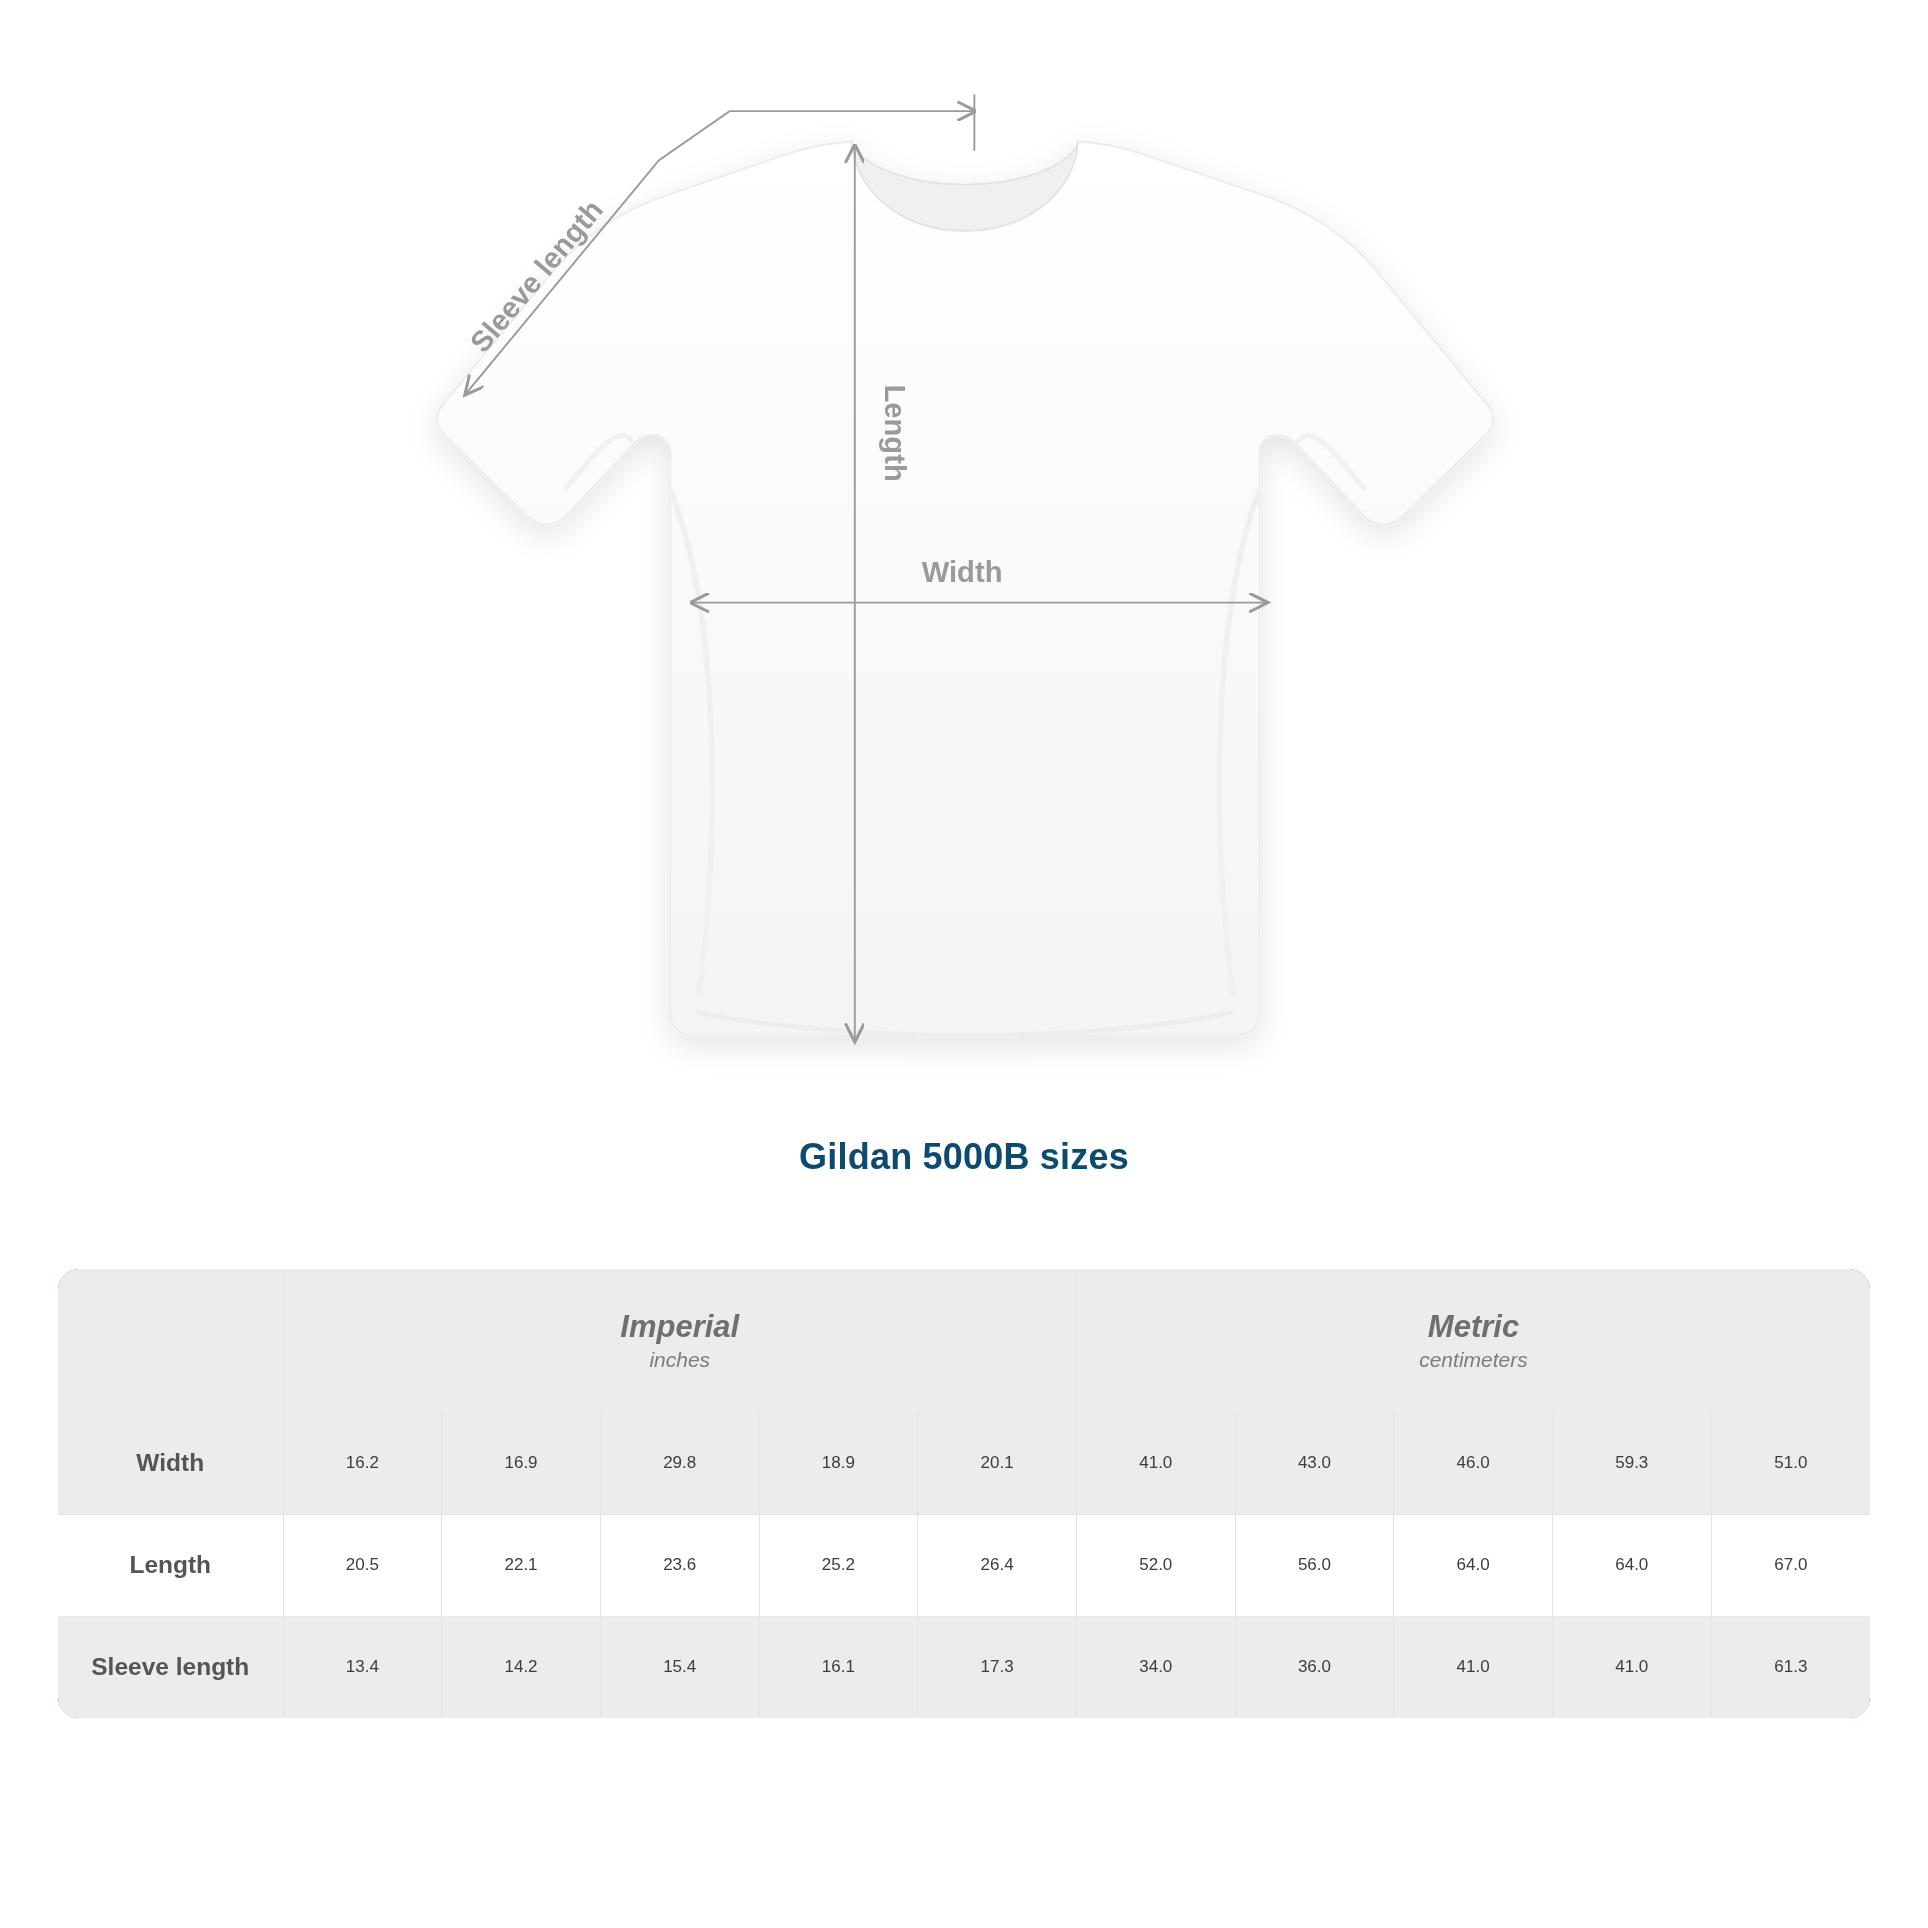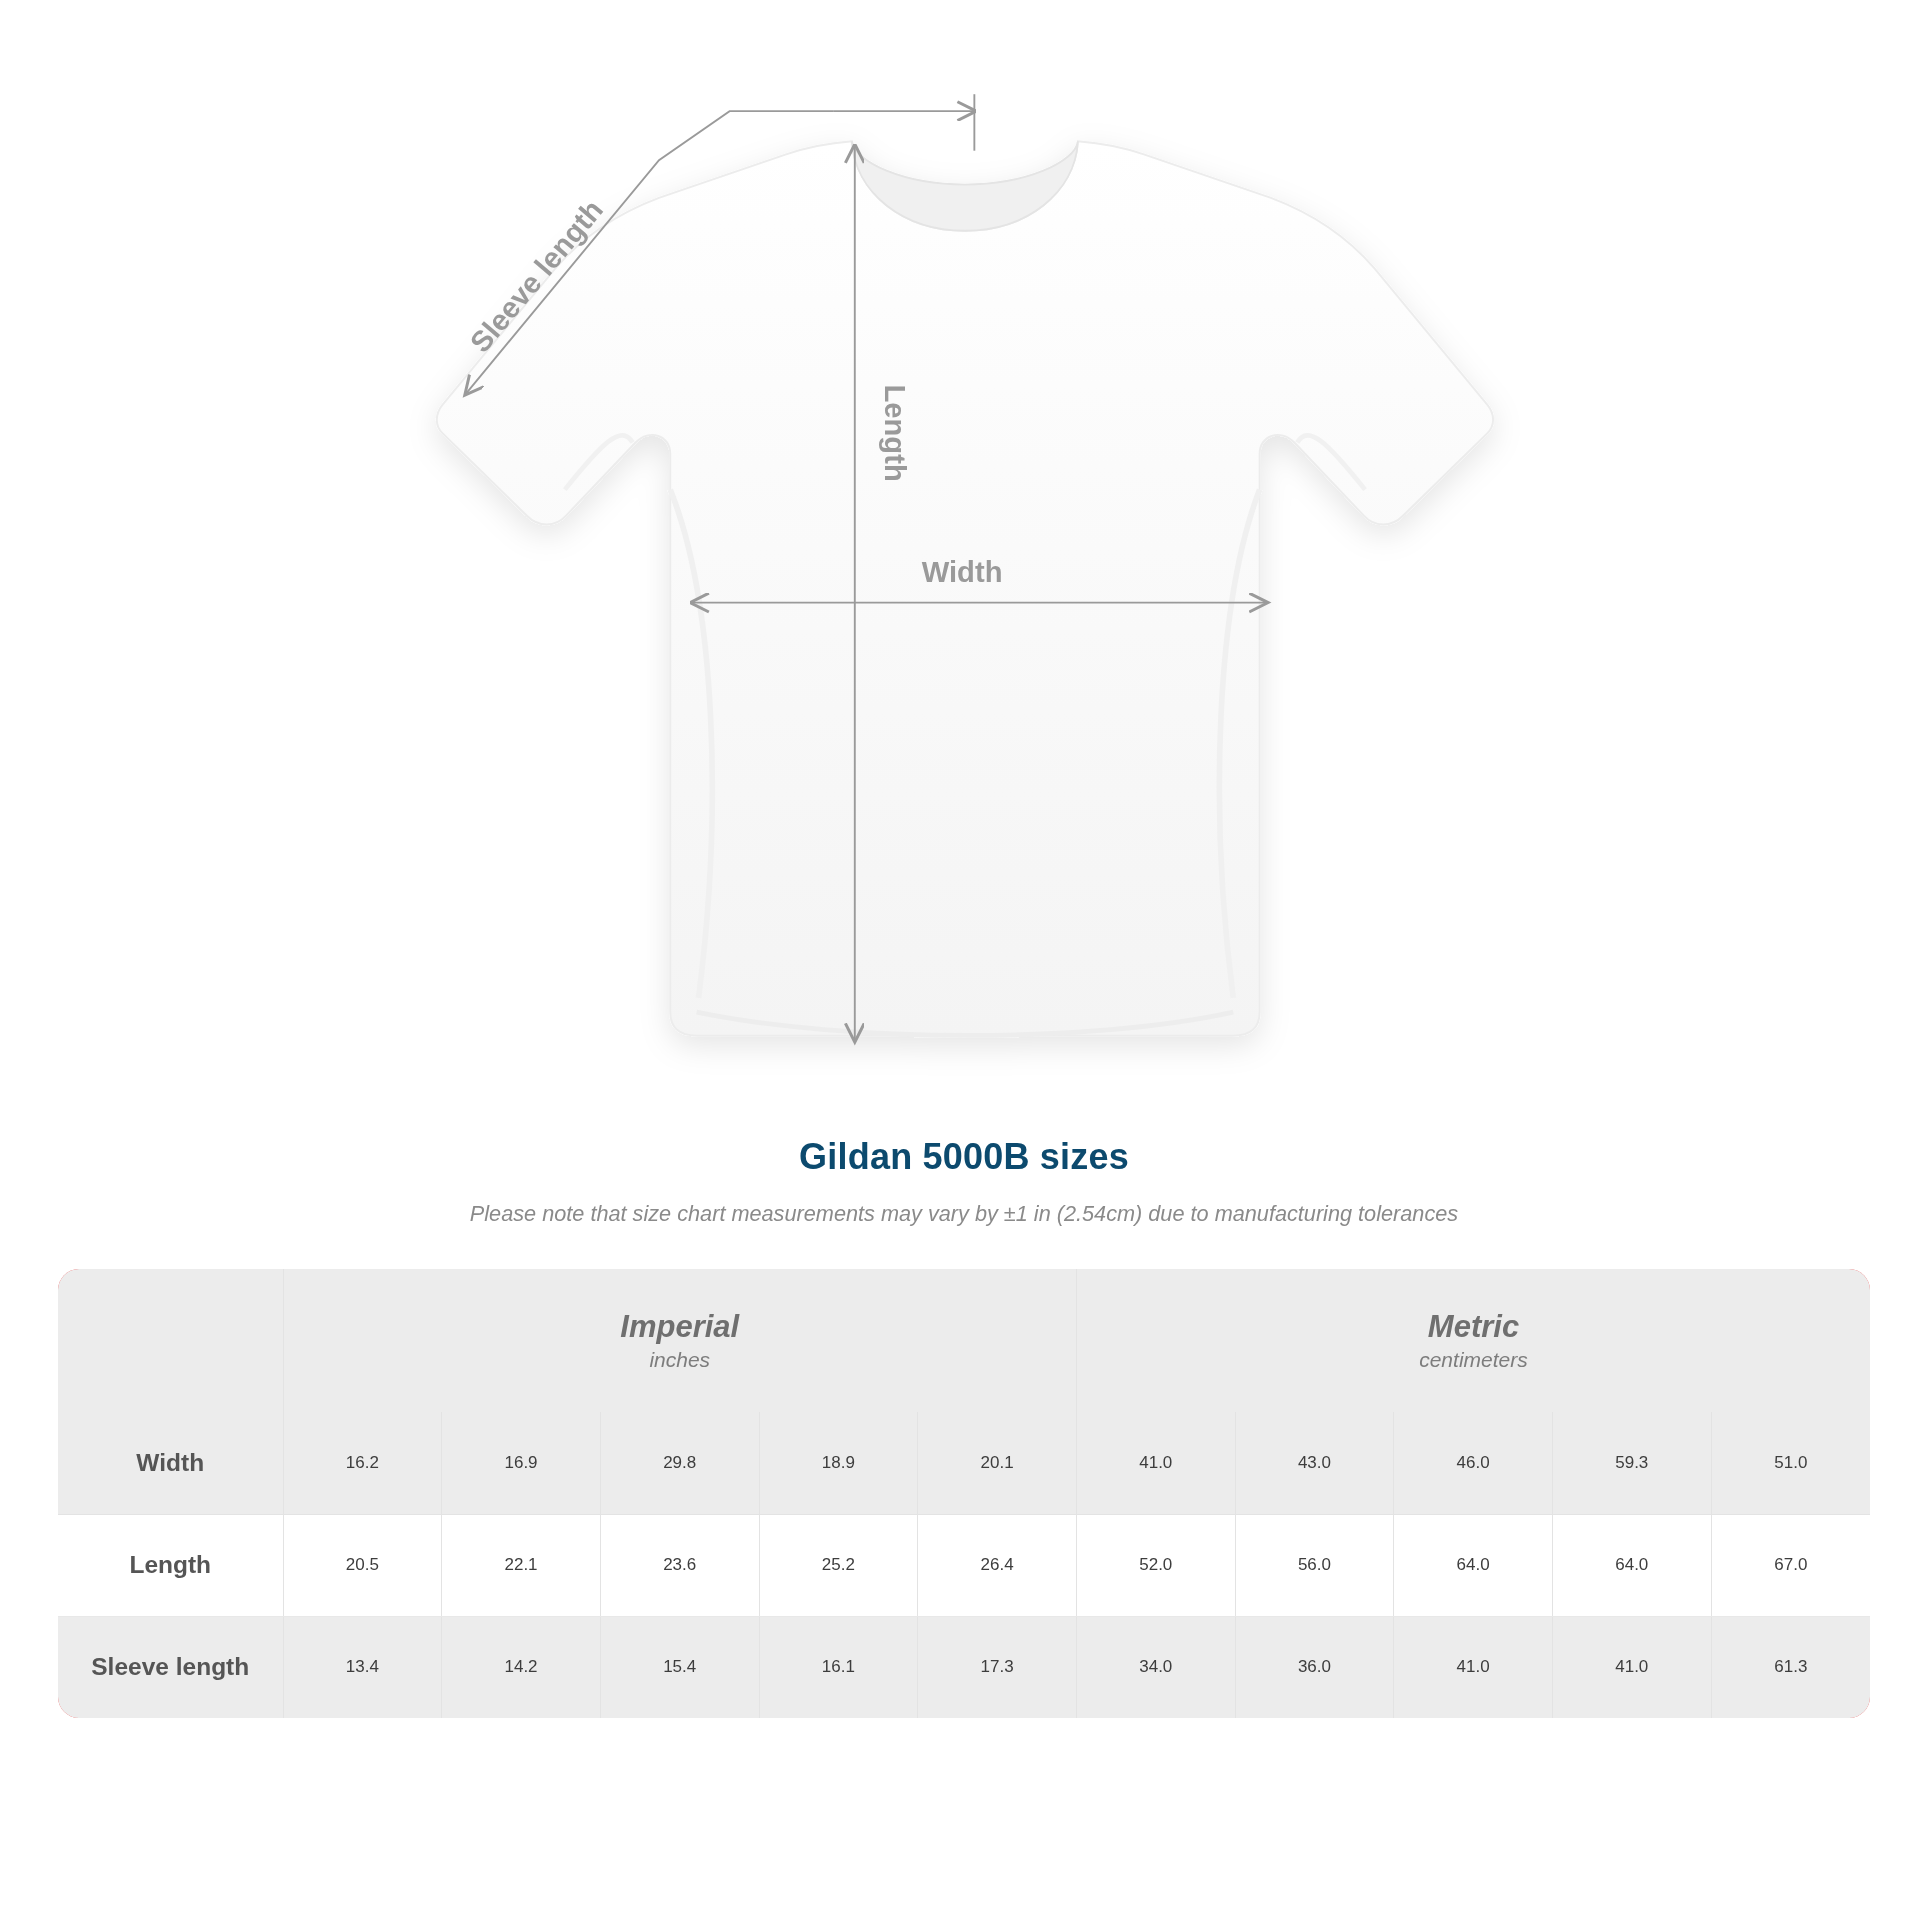--- a/index.html
+++ b/index.html
@@ -198,21 +198,20 @@
       <text x="0" y="0" transform="translate(940,460) rotate(90)" text-anchor="middle" font-family="Liberation Sans, sans-serif" font-size="31" font-weight="bold" fill="#9a9a9a">Length</text>
 
       <g stroke="#9a9a9a" stroke-width="2" fill="none">
         <path d="M 735,640 L 1345,640" marker-start="url(#arrStart)" marker-end="url(#arrEnd)"></path>
       </g>
       <text x="1022" y="618" text-anchor="middle" font-family="Liberation Sans, sans-serif" font-size="31" font-weight="bold" fill="#9a9a9a">Width</text>
     </svg>
   </div>
 
   <div class="chart-title">Gildan 5000B sizes</div>
-  <div class="chart-note">Please note that size chart measurements may vary by ±1 in (2.54cm) due to manufacturing tolerances</div>
 
   <div class="table-wrap">
     <table class="size-table">
       <colgroup>
         <col class="col-rowhead">
         <col class="col-data">
           <col class="col-data">
           <col class="col-data">
           <col class="col-data">
           <col class="col-data">

